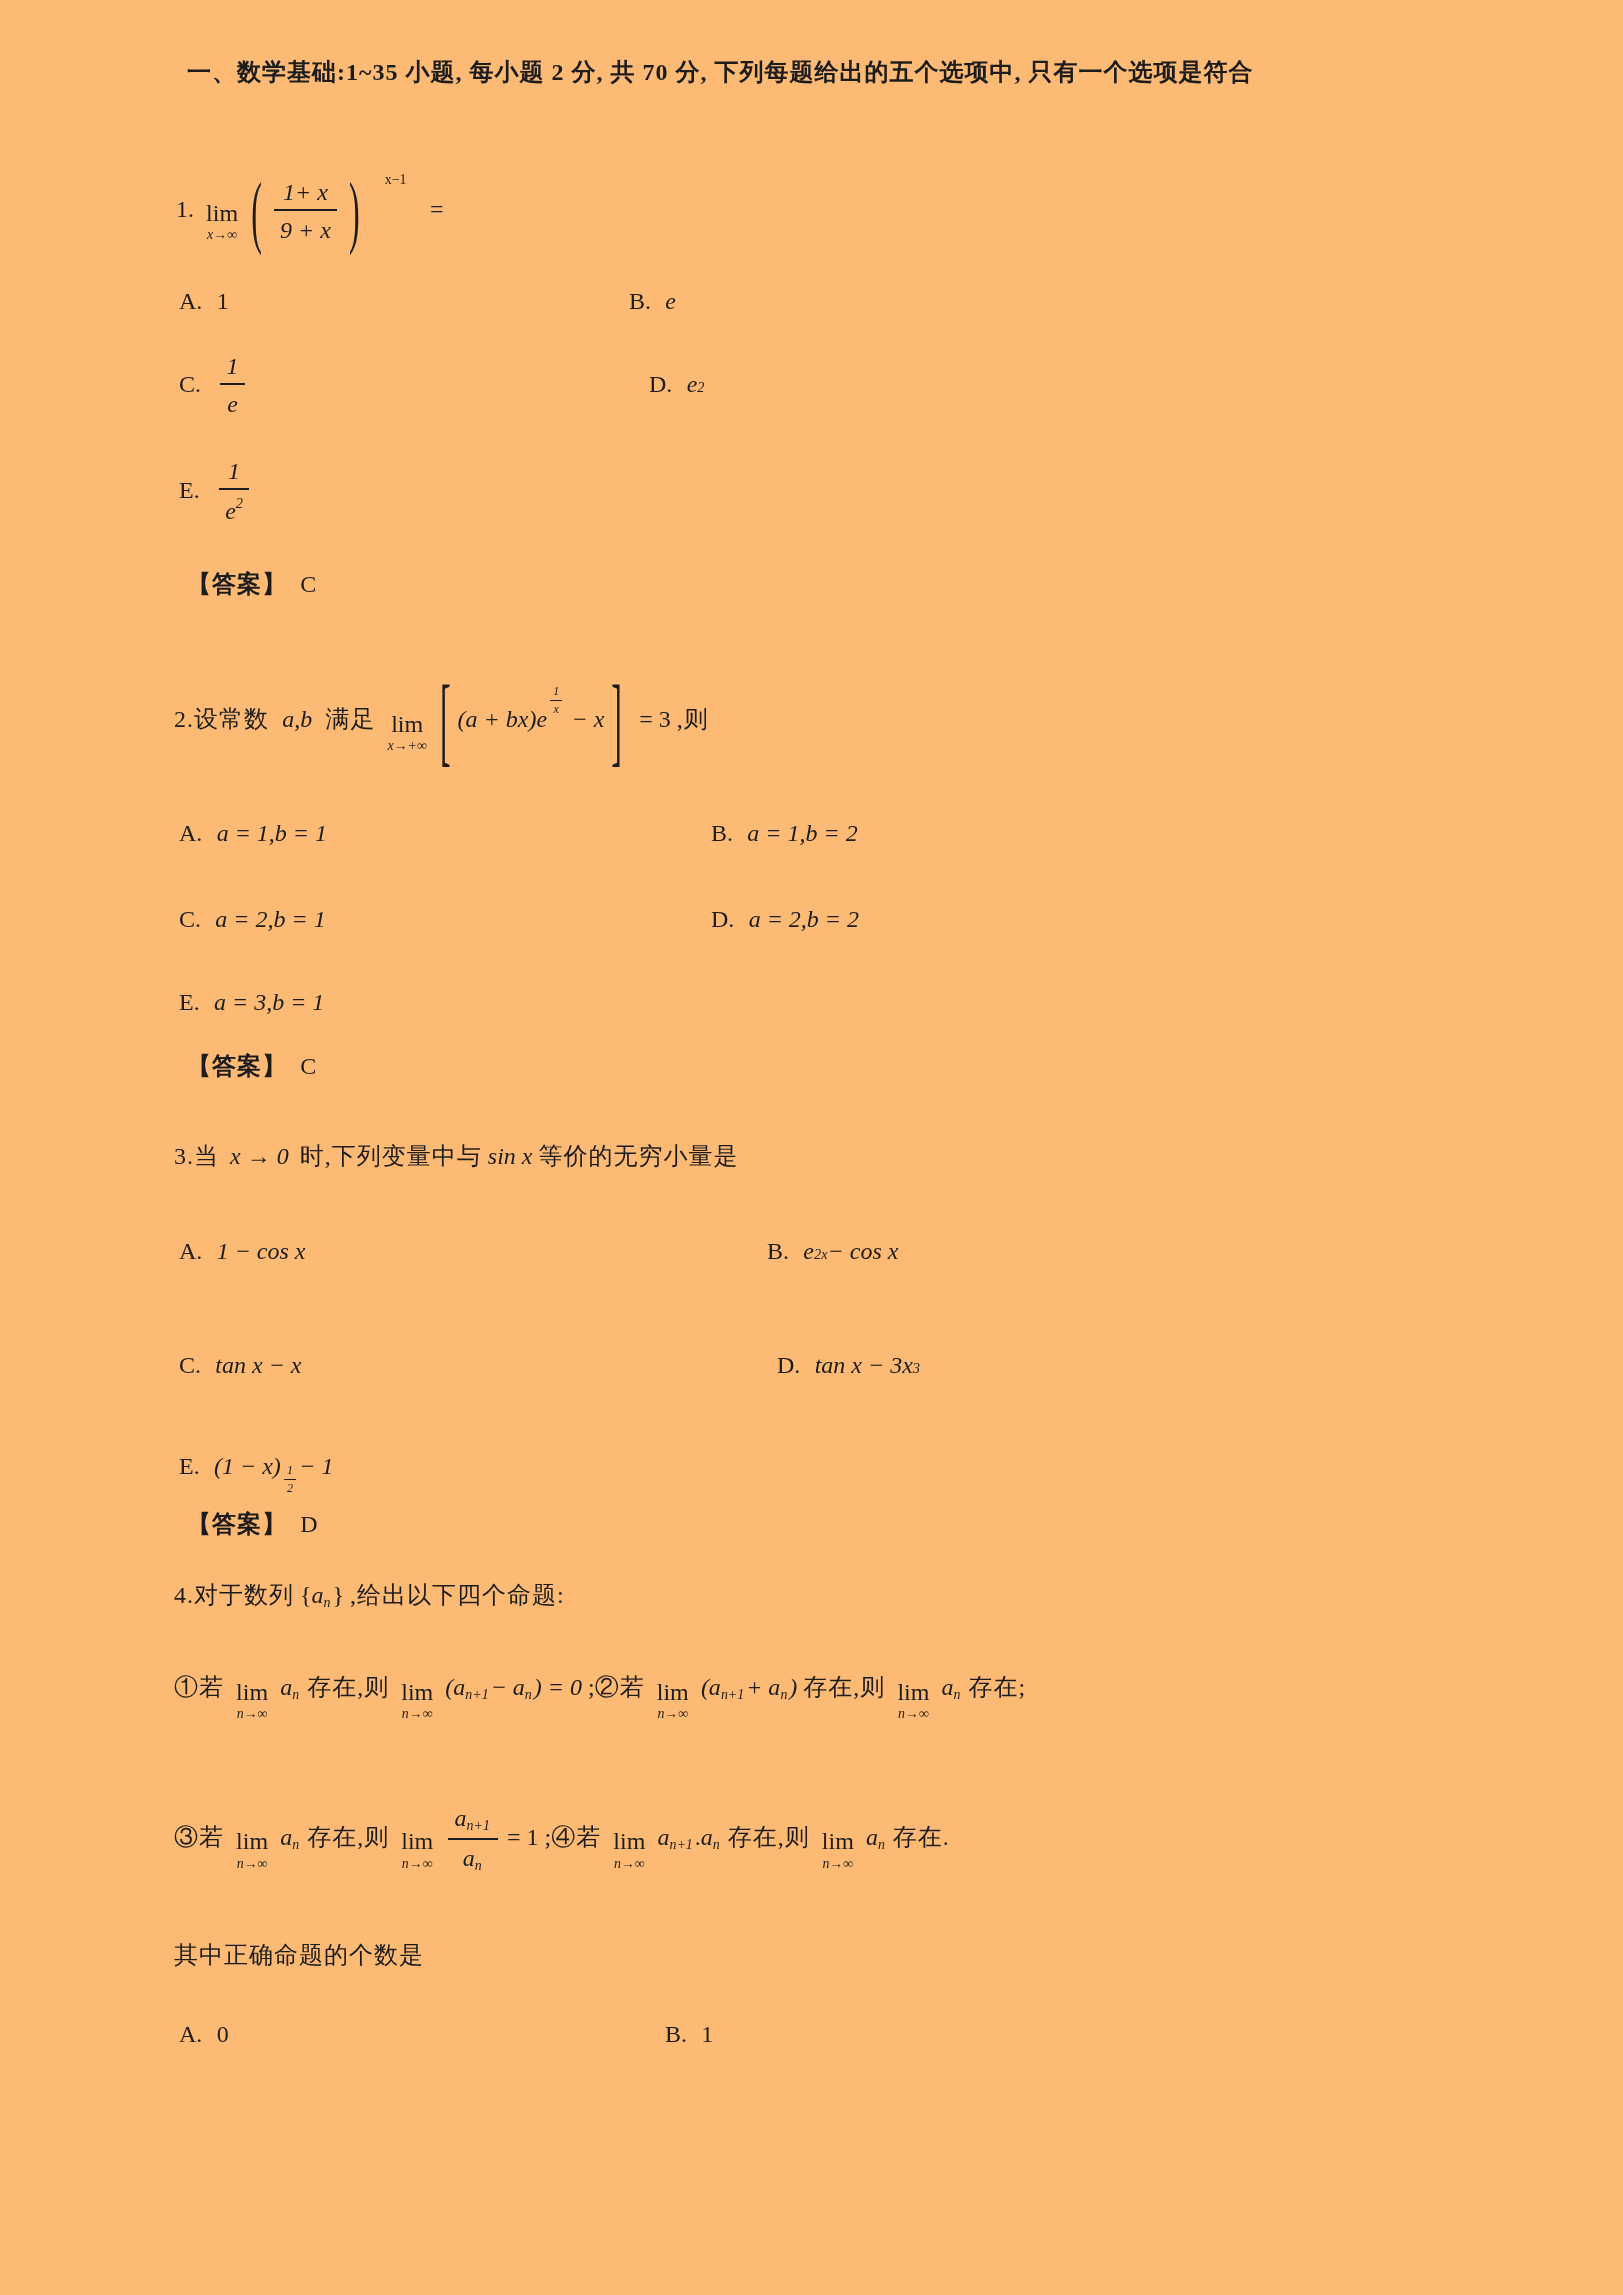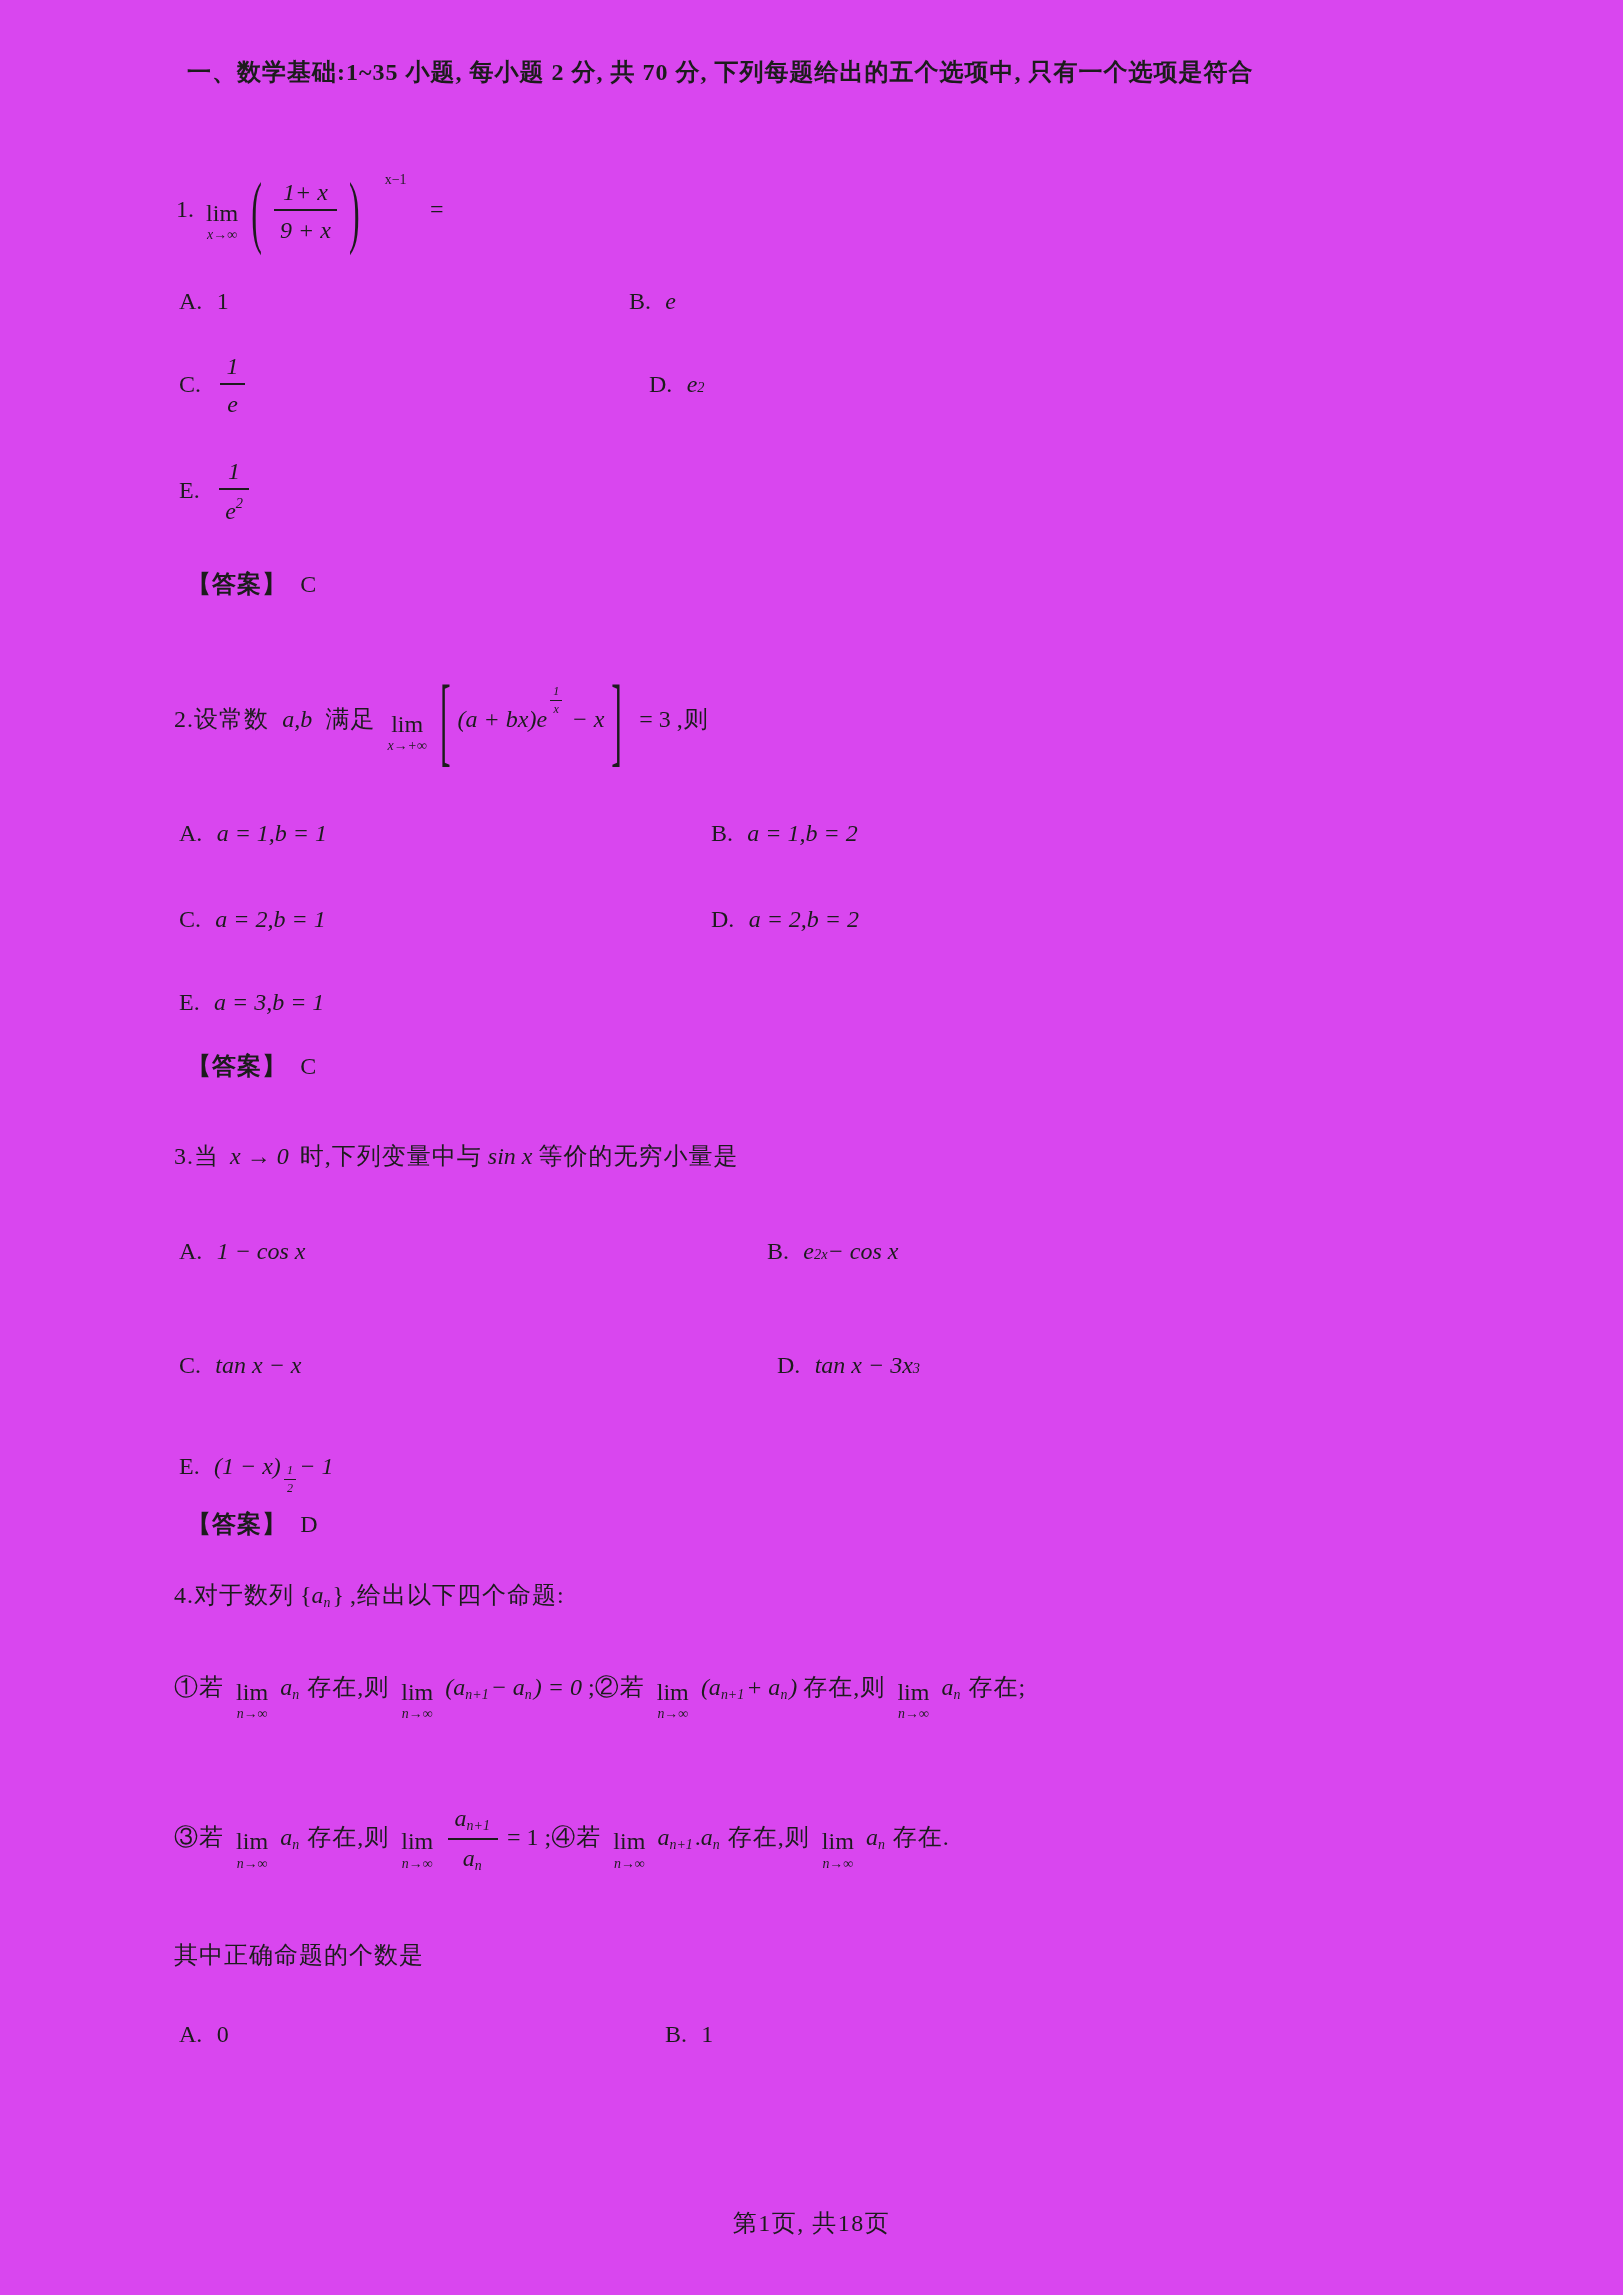--- a/index.html
+++ b/index.html
@@ -1,18 +1,18 @@
 <!DOCTYPE html>
 <html style="font-size:8.2px"><head>
 <meta charset="utf-8">
 <style>
   html,body{margin:0;padding:0;background:#e9e9e9;}
   .page{
     position:relative;width:1623px;height:2295px;margin:0 auto;
-    background:#d946ef;color:#1c1c1c;
+    background:#fdba74;color:#1c1c1c;
     font-family:"Liberation Serif","DejaVu Serif",serif;
     font-size:24px;line-height:1.3;
   }
   .abs{position:absolute;}
   .cn{letter-spacing:1px;}
   .hdr{font-weight:700;letter-spacing:1px;line-height:62px;}
   .math{font-style:italic;font-family:"Liberation Serif","DejaVu Serif",serif;}
   .up{font-style:normal;}
   .olabel{font-style:normal;margin-right:14.3px;}
   .opt{position:absolute;display:flex;align-items:center;white-space:nowrap;}
@@ -215,16 +215,15 @@
 
   <div class="optbase" style="top:2019px;left:179px;">
     <span class="olabel">A.</span>
     <span class="up">0</span>
   </div>
   <div class="optbase" style="top:2019px;left:665px;">
     <span class="olabel">B.</span>
     <span class="up">1</span>
   </div>
 
-  <div class="abs footer" style="top:2208px;left:0;">第1页, 共18页</div>
 
 </div>
 
 
 </body></html>

